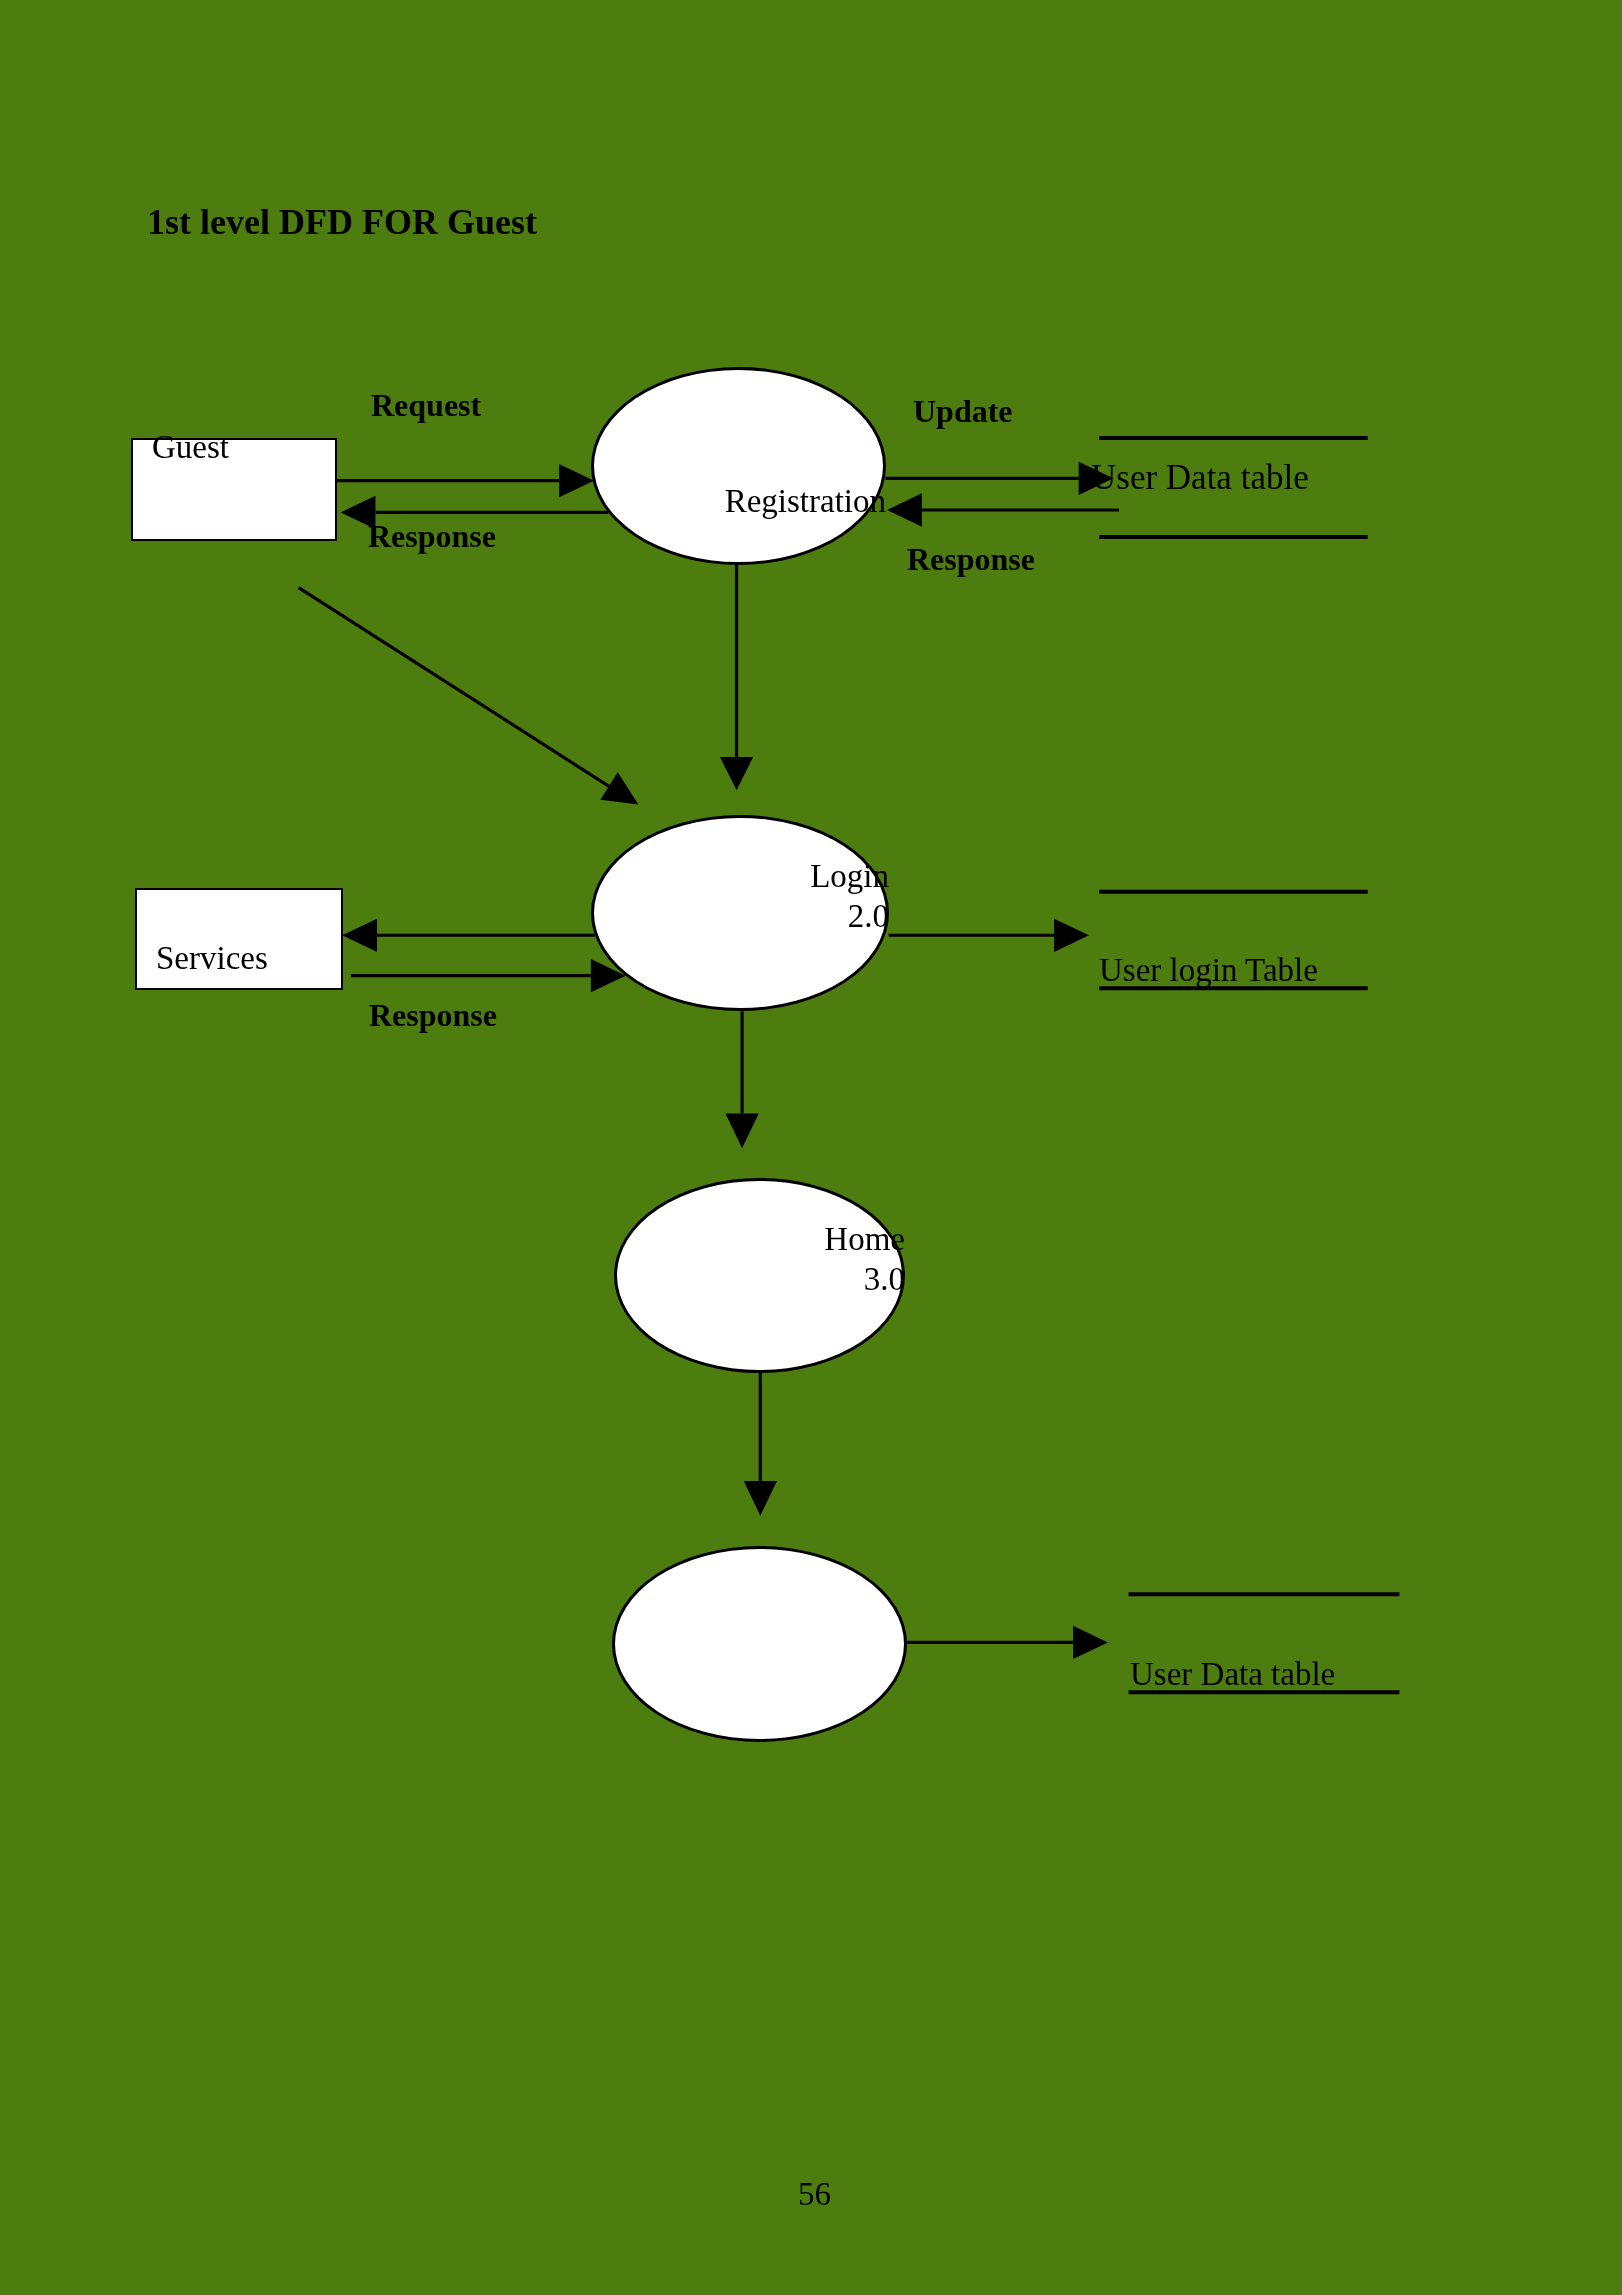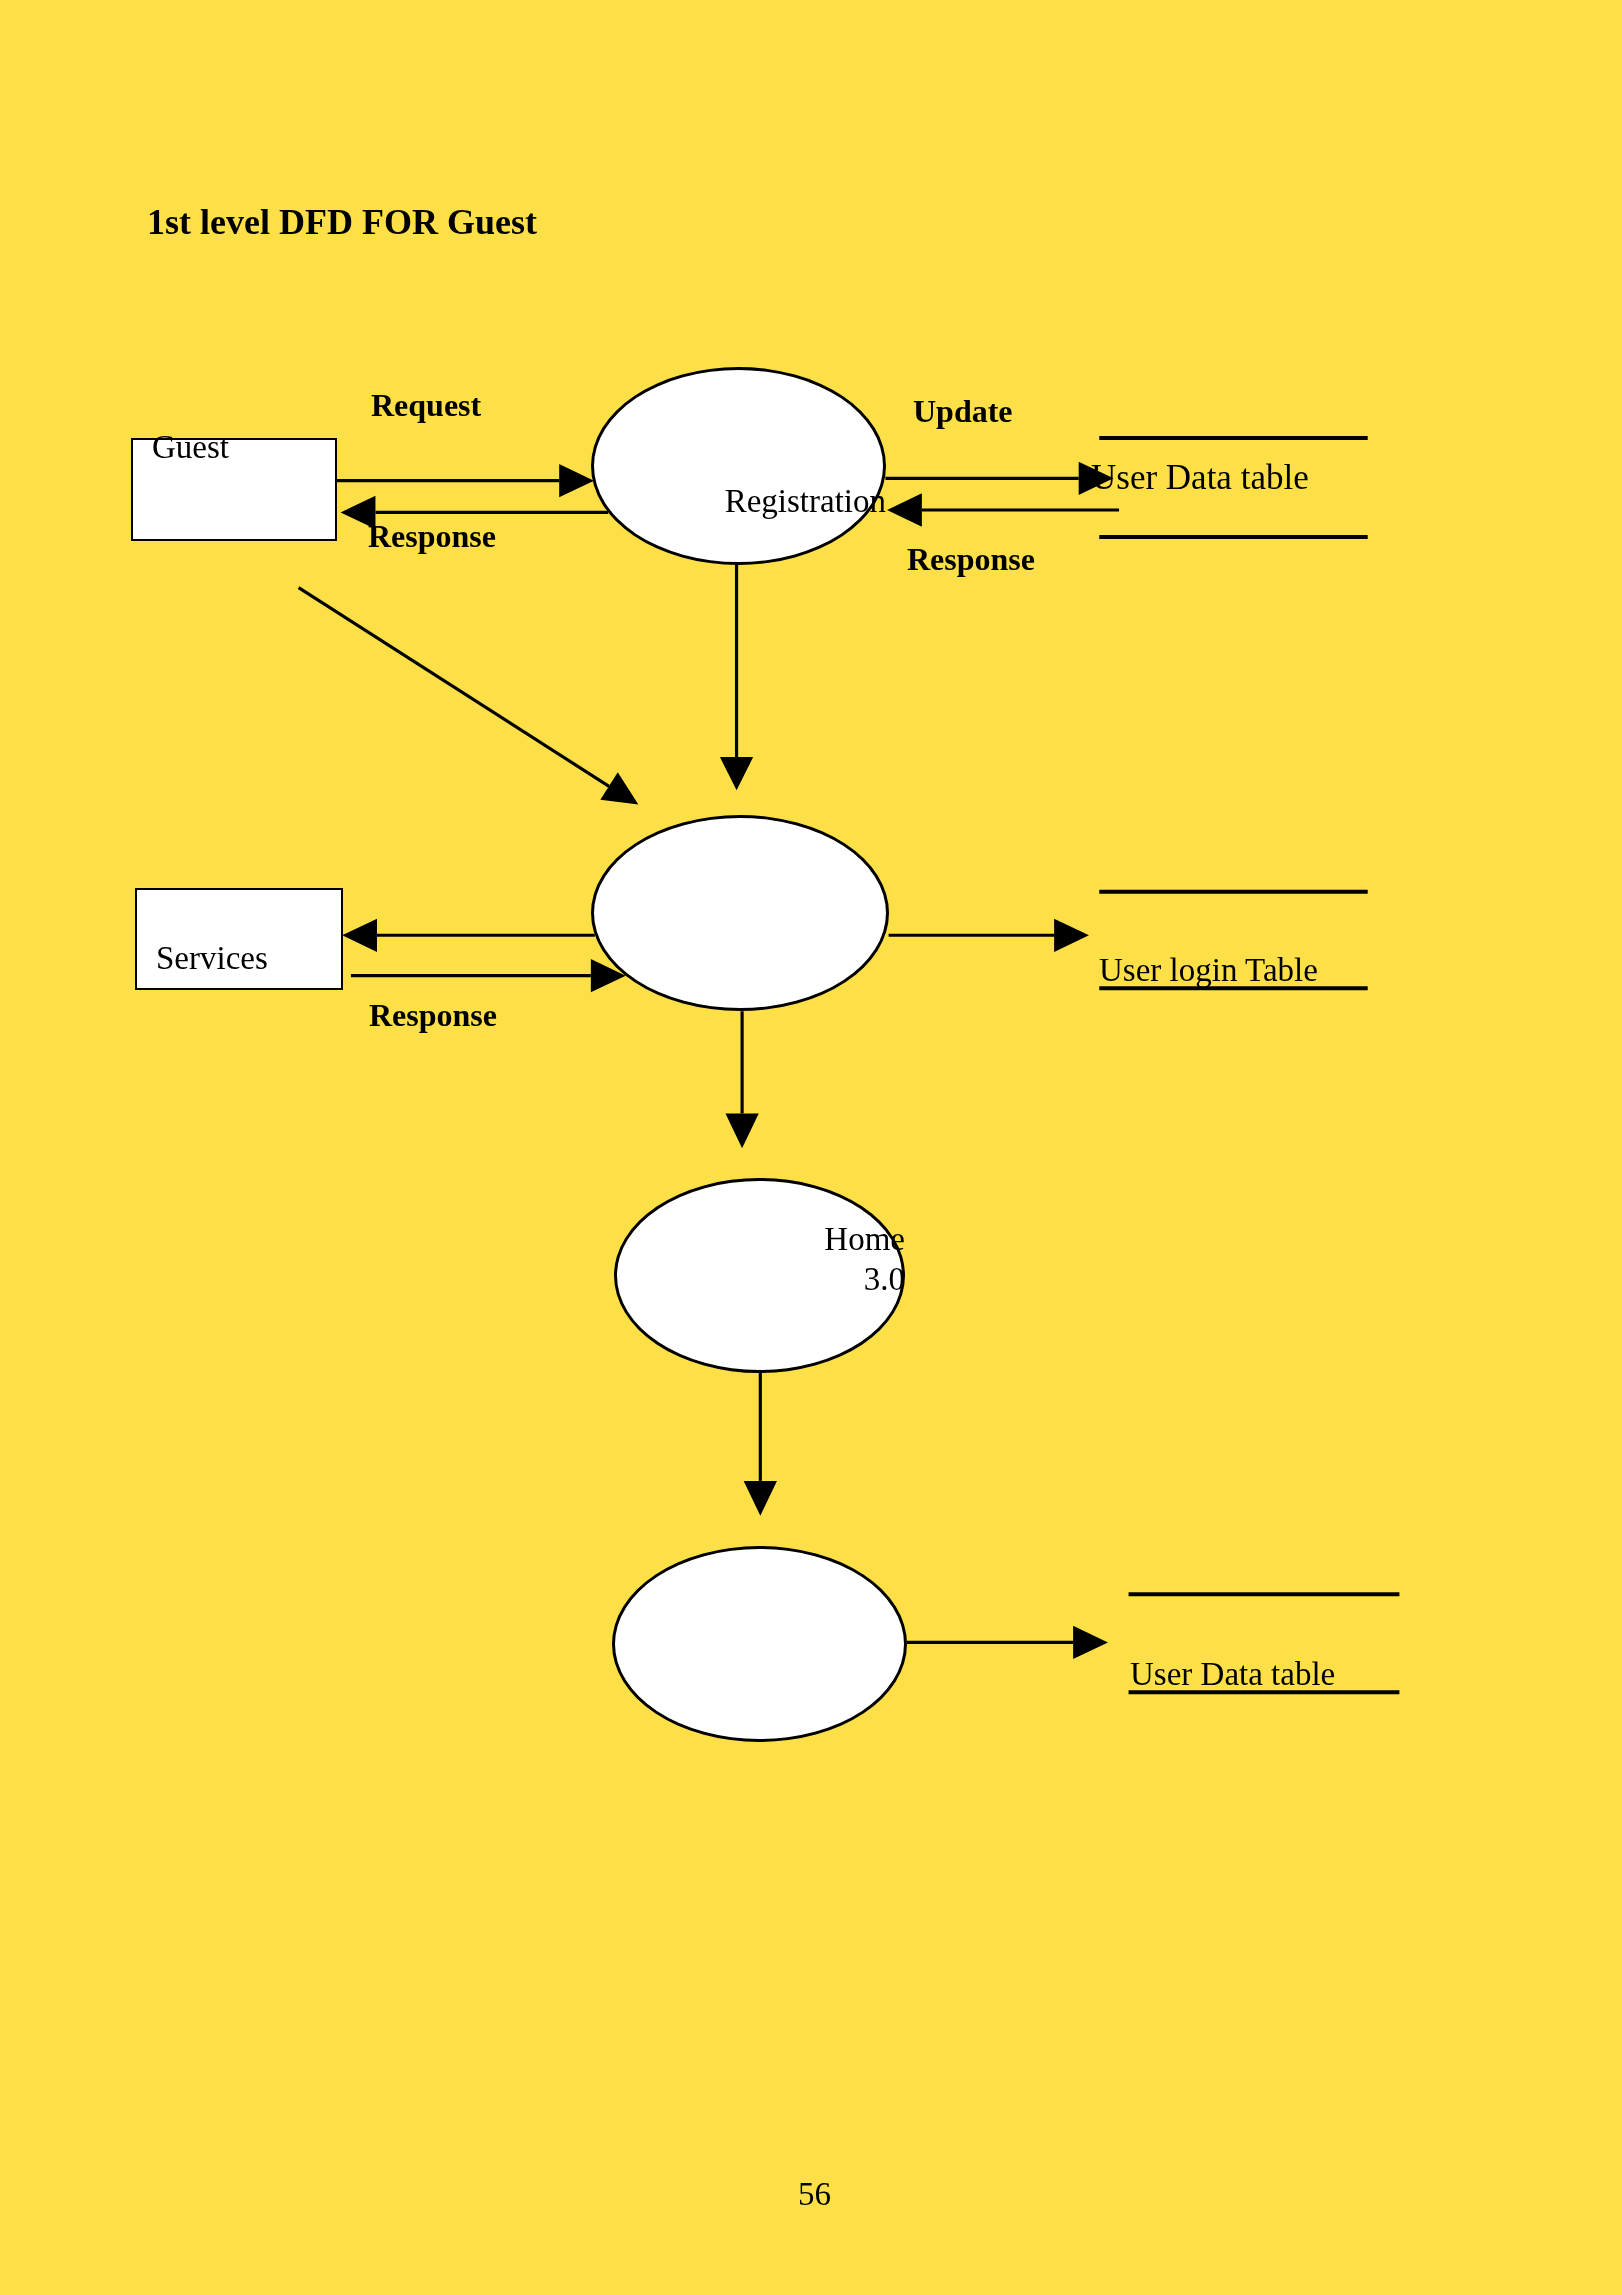--- a/index.html
+++ b/index.html
@@ -4,21 +4,21 @@
 <style>
   html, body {
     margin: 0;
     padding: 0;
     background: #ffffff;
   }
   .page {
     position: relative;
     width: 1622px;
     height: 2295px;
-    background: #fde047;
+    background: #4d7c0f;
     font-family: "Liberation Serif", "DejaVu Serif", serif;
     color: #000000;
     overflow: hidden;
   }
   .abs { position: absolute; }
   .title {
     left: 147px;
     top: 201px;
     font-size: 36px;
     font-weight: bold;
@@ -138,20 +138,24 @@
   <div class="abs process-text" style="left:591px; top:482px; width:295px;">Registration</div>
 
   <div class="abs flow-label" style="left:371px; top:387px;">Request</div>
   <div class="abs flow-label" style="left:368px; top:518px;">Response</div>
   <div class="abs flow-label" style="left:913px; top:393px;">Update</div>
   <div class="abs flow-label" style="left:907px; top:541px;">Response</div>
 
   <div class="abs store-label-regular" style="left:1091px; top:458px;">User Data table</div>
 
   <div class="abs process" style="left:591px; top:815px; width:298px; height:196px;"></div>
+  <div class="abs process-text" style="left:591px; top:857px; width:298px;">
+    <div>Login</div>
+    <div>2.0</div>
+  </div>
 
   <div class="abs entity-box" style="left:135px; top:888px; width:208px; height:102px;"></div>
   <div class="abs entity-label" style="left:156px; top:940px;">Services</div>
 
   <div class="abs flow-label" style="left:369px; top:997px;">Response</div>
 
   <div class="abs store-label-bold" style="left:1099px; top:913px;">User login Table</div>
 
   <div class="abs process" style="left:614px; top:1178px; width:291px; height:195px;"></div>
   <div class="abs process-text" style="left:614px; top:1220px; width:291px;">

